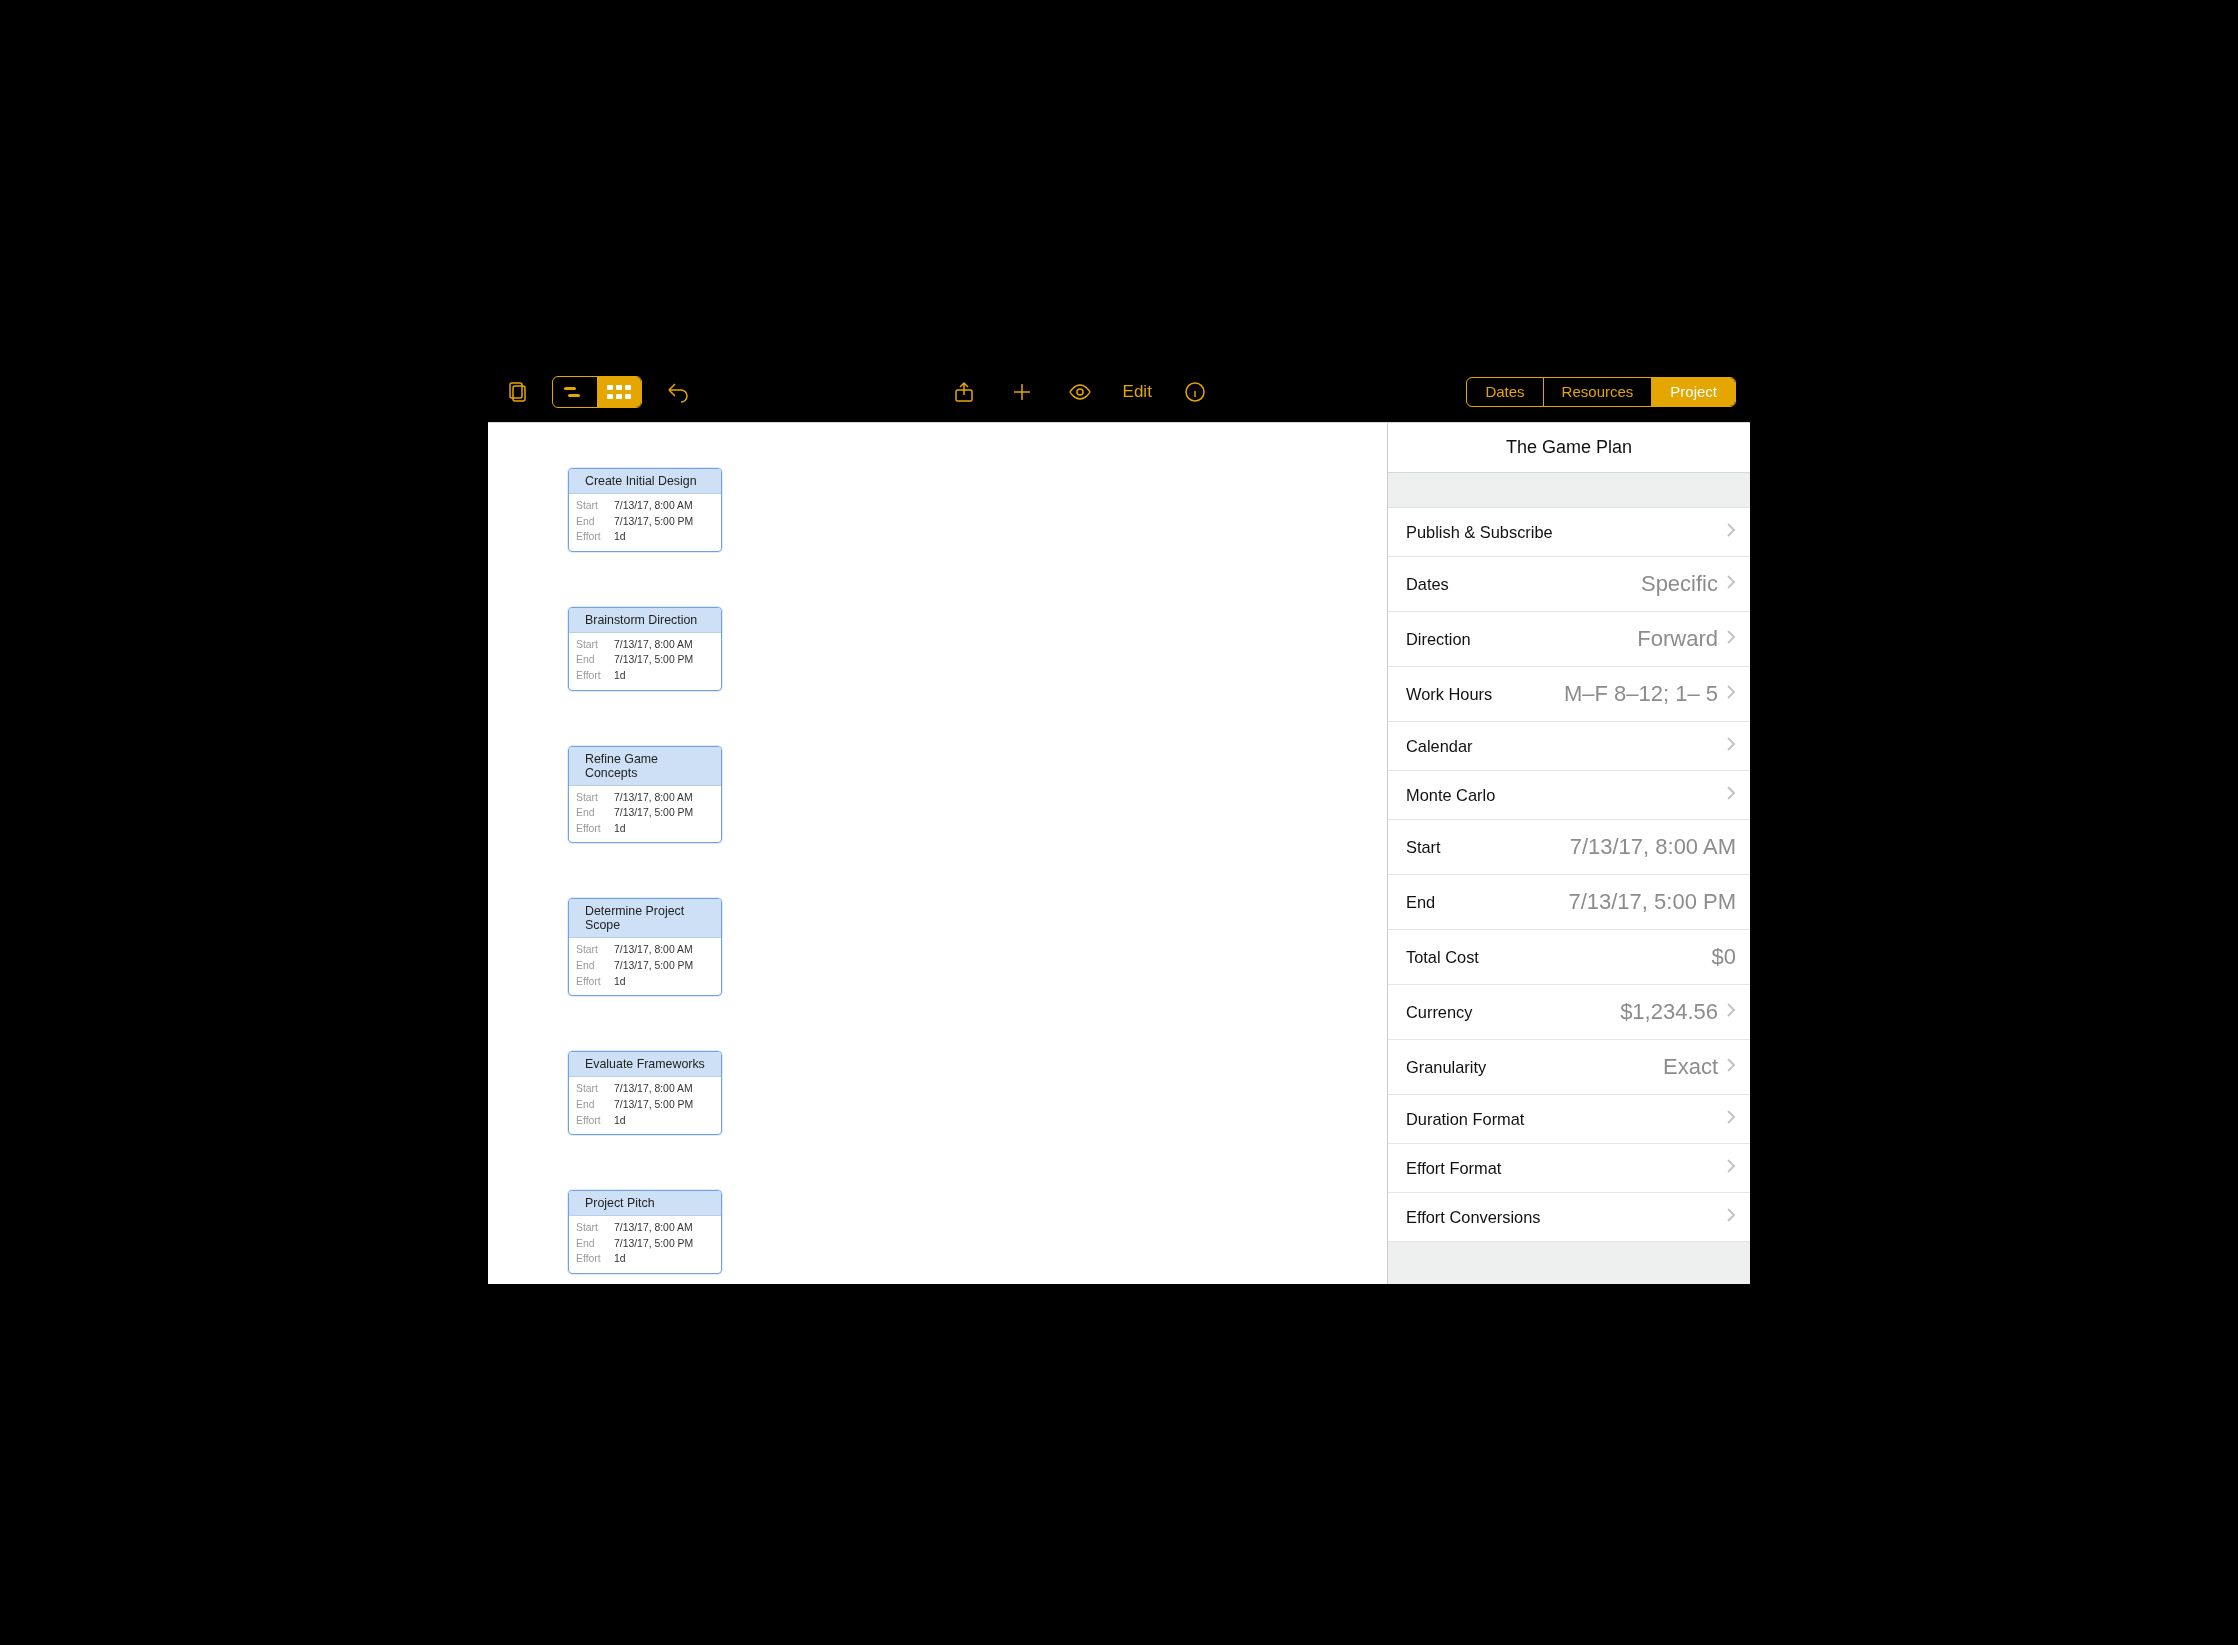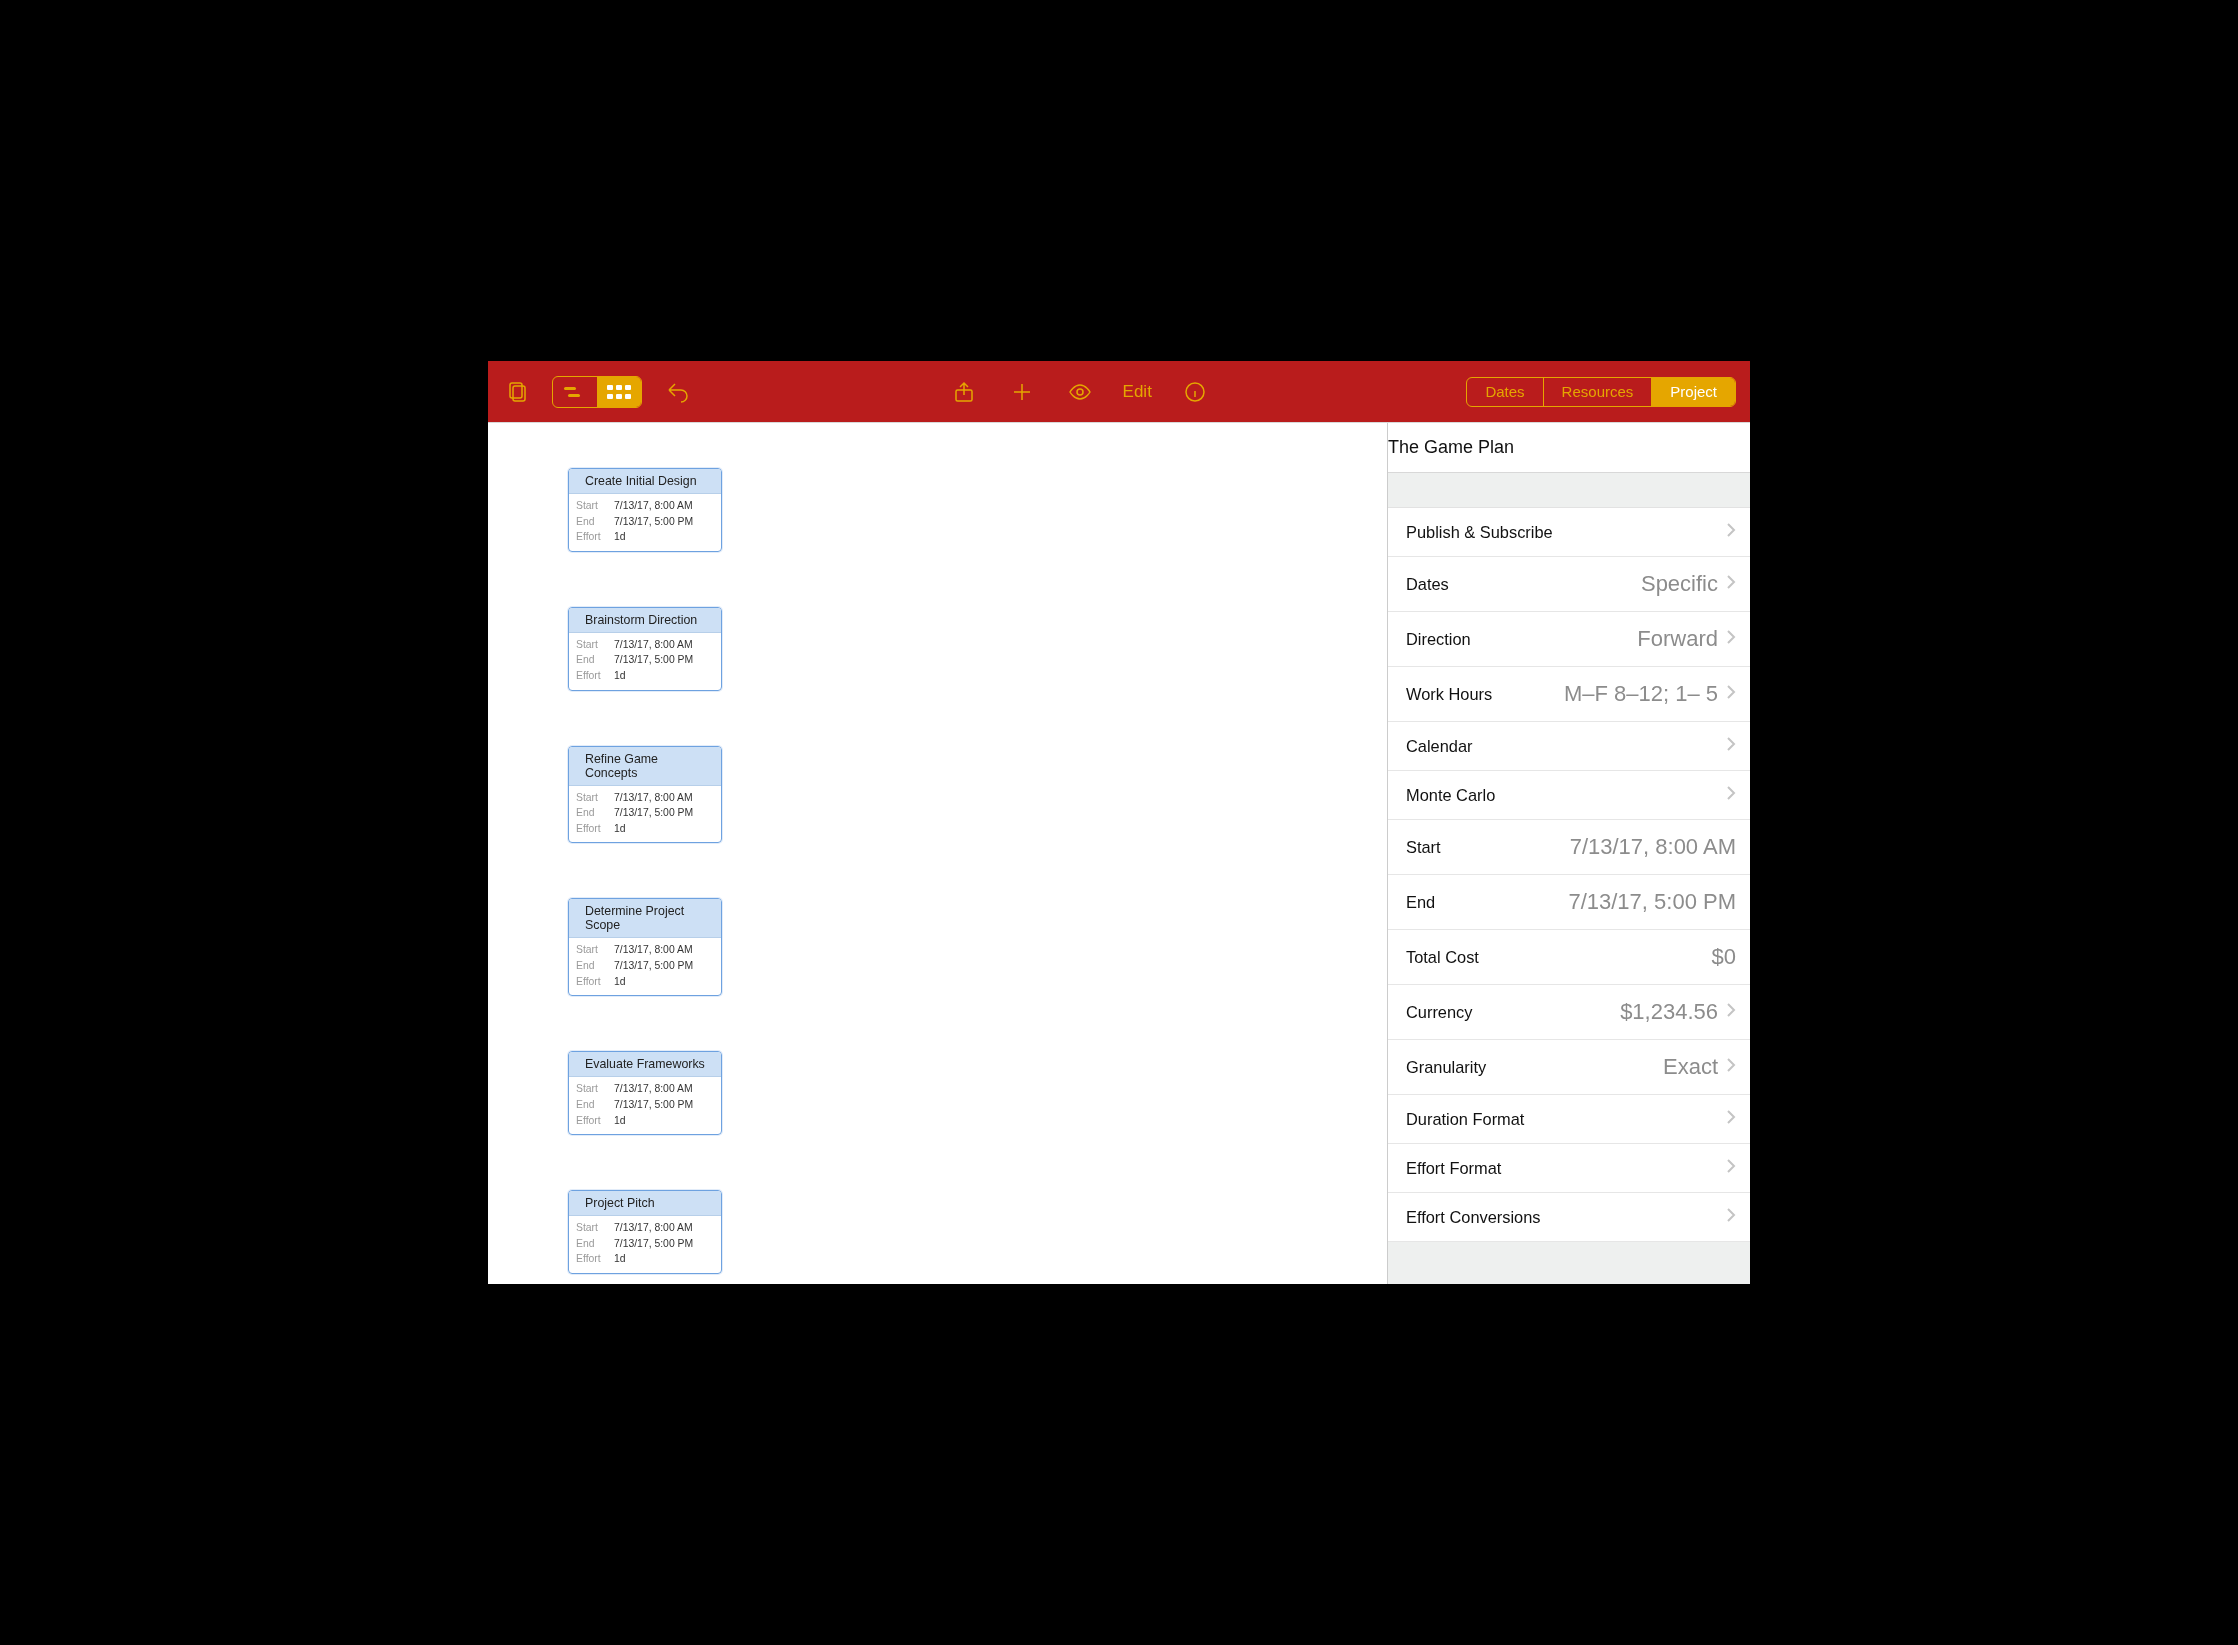--- a/index.html
+++ b/index.html
@@ -16,21 +16,21 @@
     height: 935px;
     background: #fff;
     border: 6px solid #000;
     border-radius: 6px;
     overflow: hidden;
     display: flex;
     flex-direction: column;
   }
   .toolbar {
     height: 62px;
-    background: #b91c1c;
+    background: #000000;
     border-bottom: 1px solid #d8d8d8;
     display: flex;
     align-items: center;
     padding: 0 14px;
     gap: 16px;
   }
   .tb-left, .tb-center, .tb-right { display:flex; align-items:center; gap:20px;}
   .tb-left { flex: 0 0 auto; }
   .tb-center { flex: 1 1 auto; justify-content:center; gap:28px;}
   .tb-right { flex: 0 0 auto; }
@@ -75,21 +75,21 @@
   }
   .task-card .meta { padding:4px 7px 6px;}
   .task-row { display:flex; gap:8px; line-height:1.5;}
   .task-row .label{ width:30px; color:#9a9a9a; font-size:10.4px;}
   .task-row .val{ color:#333; font-size:10.4px;}
   
   .sidebar {
     width:363px; border-left:1px solid #ccc; background:#eef0ef; display:flex; flex-direction:column; overflow:auto;
   }
   .sidebar-title-wrap { background:#fff; border-bottom:1px solid #d8d8d8; }
-  .sidebar-title { font-size:18px; padding:14px 0; color:#111;}
+  .sidebar-title { text-align:center; font-size:18px; padding:14px 0; color:#111;}
   .sidebar-spacer { height:34px;}
   .list-group { background:#fff; border-top:1px solid #e2e2e2;}
   .list-row {
     display:flex; align-items:center; justify-content:space-between;
     padding:14px 14px 14px 18px; border-bottom:1px solid #e6e6e6;
     font-size:16.4px; color:#111; cursor:pointer;
   }
   .list-row .right-side{ display:flex; align-items:center; gap:8px;}
   .list-row .value { color:#8c8c8c; font-size:22px;}
   .list-row .chev svg{ width:10px; height:16px; stroke:#c4c4c4; fill:none; stroke-width:2;}

